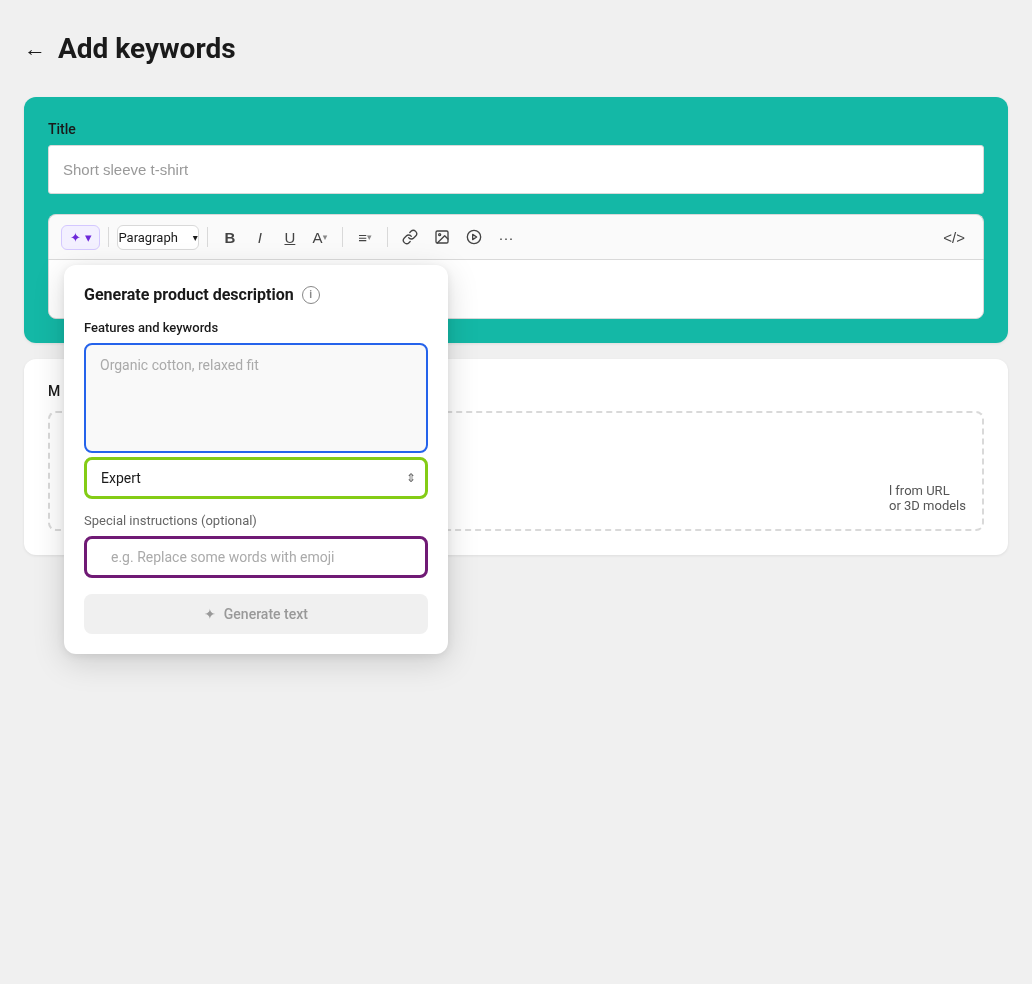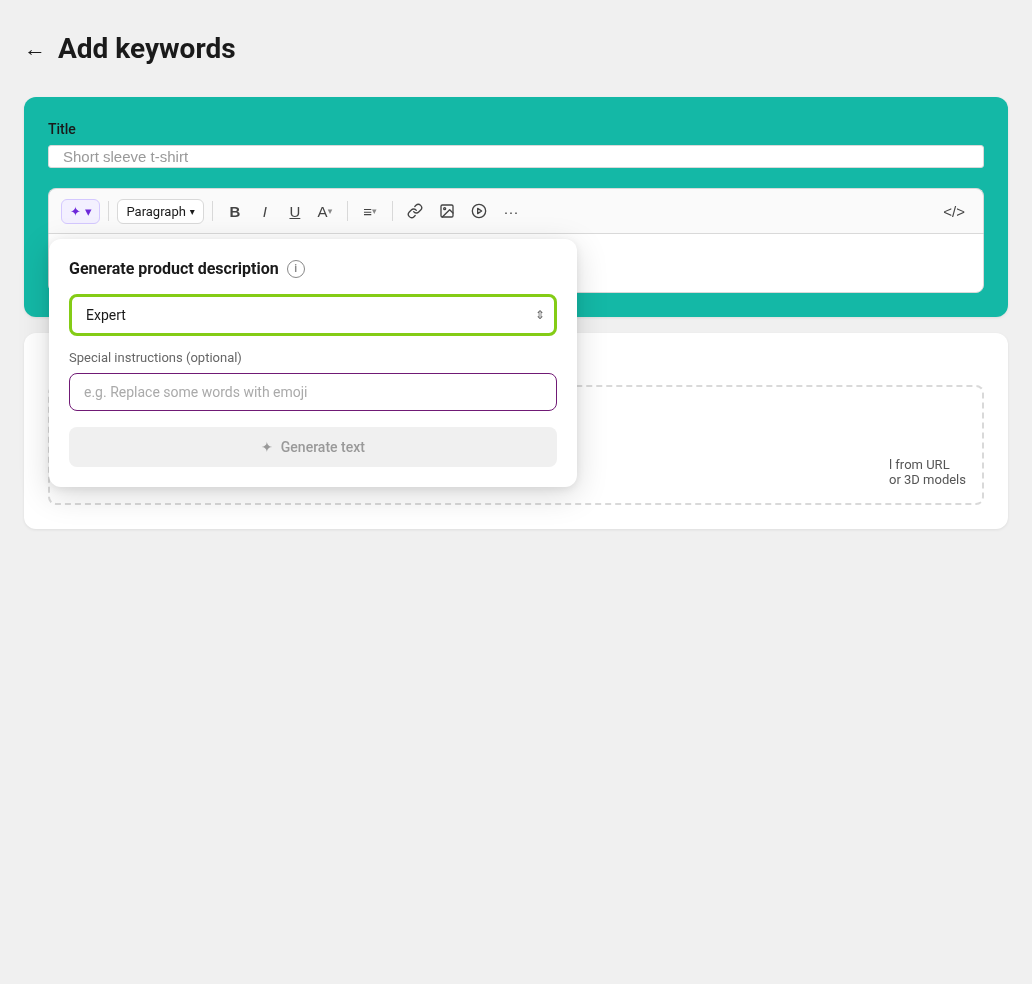--- a/index.html
+++ b/index.html
@@ -47,21 +47,21 @@
 
     .field-label {
       font-size: 14px;
       font-weight: 500;
       color: #1a1a1a;
       margin-bottom: 8px;
     }
 
     .text-input {
       width: 100%;
-      padding: 2px 14px;
+      padding: 15px 14px;
       border: 1px solid #d9d9d9;
       border-radius: 3px;
       font-size: 15px;
       color: #1a1a1a;
       outline: none;
       background: #fff;
     }
 
     .text-input::placeholder {
       color: #999;
@@ -99,22 +99,22 @@
     .toolbar-divider {
       width: 1px;
       height: 20px;
       background: #d9d9d9;
       margin: 0 4px;
     }
 
     .toolbar-select {
       display: flex;
       align-items: center;
-      gap: 4px;
-      padding: 4px 8px;
+      gap: 15px;
+      padding: 4px 0;
       border: 1px solid #d9d9d9;
       border-radius: 6px;
       background: #fff;
       cursor: pointer;
       font-size: 13px;
       color: #1a1a1a;
     }
 
     .toolbar-btn {
       padding: 4px 6px;
@@ -140,22 +140,22 @@
       border-radius: 0 0 8px 8px;
       min-height: 80px;
       background: #fff;
       position: relative;
     }
 
     
     .ai-popup {
       position: absolute;
       top: 50px;
-      left: 0;
-      width: 528px;
+      left: 15px;
+      width: 384px;
       background: #fff;
       border-radius: 12px;
       box-shadow: 0 8px 32px rgba(0,0,0,0.15), 0 2px 8px rgba(0,0,0,0.08);
       z-index: 100;
       padding: 20px;
     }
 
     .ai-popup-title {
       display: flex;
       align-items: center;
@@ -250,22 +250,22 @@
     }
 
     .special-label span {
       font-weight: 400;
       color: #666;
       text-align: right;
     }
 
     .special-input {
       width: 100%;
-      padding: 10px 14px;
-      border: 1px solid #701a75;
+      padding: 10px 24px;
+      border: 3px solid #701a75;
       border-radius: 8px;
       font-size: 14px;
       color: #1a1a1a;
       background: #fff;
       outline: none;
       font-family: inherit;
     }
 
     .special-input::placeholder {
       color: #aaa;
@@ -418,20 +418,24 @@
         <button class="toolbar-btn">&lt;/&gt;</button>
       </div>
 
       <div class="ai-popup">
 
         <div class="ai-popup-title">
           <span>Generate product description</span>
           <span class="info-icon">i</span>
         </div>
 
+        <div>
+          <div class="ai-field-label">Features and keywords</div>
+          <textarea class="ai-textarea" placeholder="Organic cotton, relaxed fit" style=""></textarea>
+        </div>
 
         <div>
           <div class="tone-select-wrapper">
             <select class="tone-select">
               <option>Expert</option>
               <option>Friendly</option>
               <option>Professional</option>
               <option>Casual</option>
               <option>Informative</option>
             </select>

